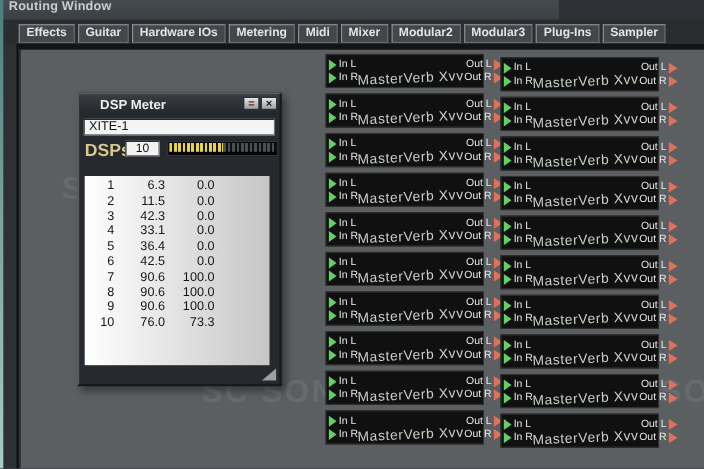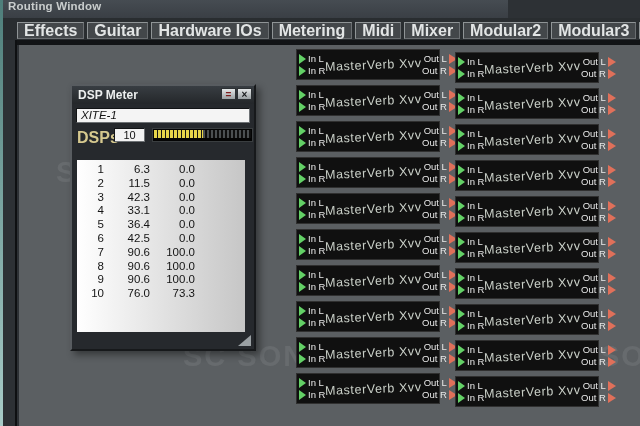--- a/index.html
+++ b/index.html
@@ -8,65 +8,65 @@
   .screen { position:relative; width:640px; height:426px; overflow:hidden; }
 
   
   .titlebar { position:absolute; left:0; top:0; width:508px; height:18px;
     background:linear-gradient(#464c52,#3a3f45); display:flex; align-items:flex-start; }
   .titlebar .title { color:#c9cdcd; font-size:11.5px; font-weight:bold; padding-left:8px; letter-spacing:0.2px; }
   .tabbar { position:absolute; left:0; top:18px; width:640px; height:22px;
     background:#292d30; display:flex; align-items:flex-start; padding:4px 0 0 17px; gap:3px; overflow:hidden; white-space:nowrap; }
   .tab { height:17px; line-height:15px; background:#43474a; border:1px solid #8f9496;
     border-bottom-color:#6a6e71; border-right-color:#6a6e71; color:#e2e5e5;
-    font-size:16px; font-weight:bold; padding:0 6px; flex:0 0 auto; cursor:pointer; }
+    font-size:11px; font-weight:bold; padding:0 6px; flex:0 0 auto; cursor:pointer; }
   .topstrip { position:absolute; left:0; top:40px; width:640px; height:5px; background:#121416; }
 
   
   .content { position:absolute; left:19px; top:45px; width:621px; height:381px; background:#5b5f62; }
   .leftframe { position:absolute; left:2.5px; top:40px; width:14.5px; height:386px;
     background:#2d3135; border-right:2px solid #0e1012; }
   .tealstrip { position:absolute; left:0; top:0; width:2.5px; height:426px;
     background:linear-gradient(#4e7e7a,#a8ccc8); }
   .wm { position:absolute; font-weight:bold; font-size:29px; letter-spacing:2px;
     color:rgba(230,236,236,0.09); white-space:nowrap; }
 
   
   .mcol { position:absolute; width:144px; z-index:1; }
   #col-left { left:296px; top:49px; }
   #col-right { left:455px; top:52px; }
   .module { width:144px; height:31px; background:#101010; border:1px solid #303030;
-    margin-bottom:5px; display:flex; align-items:center; padding:1px 2px; cursor:pointer; }
+    margin-bottom:5px; display:flex; align-items:flex-end; padding:1px 2px; cursor:pointer; }
   .module.grp { margin-top:5px; }
   .ports { display:flex; flex-direction:column; justify-content:space-between; padding:1px 0; }
   .port { height:12px; display:flex; align-items:center; gap:2px; }
   .plabel { color:#e9e9e9; font-size:9.5px; line-height:12px; white-space:nowrap; }
   .arrow { width:0; height:0; border-top:5px solid transparent; border-bottom:5px solid transparent; }
   .arrow.green { border-left:7px solid #63d066; }
   .arrow.red { border-left:8px solid #e0705a; }
   .mtitle { flex:1; display:flex; align-items:center; justify-content:center;
     color:#c9cfc7; font-size:12.5px; letter-spacing:0.6px; transform:rotate(-2.5deg); white-space:nowrap; }
   .ports.right .port { justify-content:flex-end; }
 
   
   .dspwin { position:absolute; left:70px; top:84px; width:186px; height:267px; z-index:2;
     background:#26292d; border:2px solid; border-color:#585c60 #17191b #17191b #585c60;
     box-shadow:4px 4px 7px rgba(0,0,0,0.4); }
   .dtitlebar { position:absolute; left:0; top:0; width:182px; height:18px;
     background:linear-gradient(#383d42,#24272a); display:flex; align-items:center; cursor:move; }
-  .dtitlebar .dtitle { color:#eceeee; font-size:12px; font-weight:bold; padding-left:6px; }
+  .dtitlebar .dtitle { color:#eceeee; font-size:12px; font-weight:bold; padding-left:19px; }
   .winbtns { position:absolute; right:2px; top:2px; display:flex; gap:1px; }
   .wbtn { width:15px; height:12px; background:linear-gradient(#e3e6e7,#9ba1a4);
     border:1px solid #2c3033; display:flex; align-items:center; justify-content:center;
     font-size:10px; font-weight:bold; cursor:pointer; }
   .wbtn.min { color:#7d1d1d; }
   .wbtn.close { color:#17191b; }
   .xitefield { position:absolute; left:4px; top:22px; width:174px; height:15px;
     background:#f4f4f4; border:1px solid; border-color:#121416 #6d7174 #6d7174 #121416;
-    color:#111; font-size:11.5px; line-height:13px; padding-left:4px; cursor:text;font-style:italic; }
+    color:#111; font-size:11.5px; line-height:13px; padding-left:4px; cursor:text; }
   .dsprow { position:absolute; left:0; top:42px; width:182px; height:15px; }
   .dspslabel { position:absolute; left:5px; top:1px; color:#d6c98f; font-size:16px; font-weight:bold; }
   .dspcount { position:absolute; left:42px; top:0; width:31px; height:14px; background:#f2f2f2;
     border:1px solid; border-color:#121416 #6d7174 #6d7174 #121416;
     color:#111; font-size:11px; line-height:12px; text-align:center; cursor:text; }
   .meter { position:absolute; left:80px; top:0; width:101px; height:14px; background:#040404;
     border:1px solid #3a3e40; padding:1px 1px 3px 1px; display:flex; }
   .meter .fill { height:100%; background:repeating-linear-gradient(90deg,#e6d44a 0 2.5px,#141414 2.5px 4px); }
   .meter .rest { flex:1; height:100%; background:repeating-linear-gradient(90deg,#4b4f51 0 2.5px,#0e0e0e 2.5px 4px); }
   .hdrrow { position:absolute; left:0; top:59px; width:182px; height:14px;

